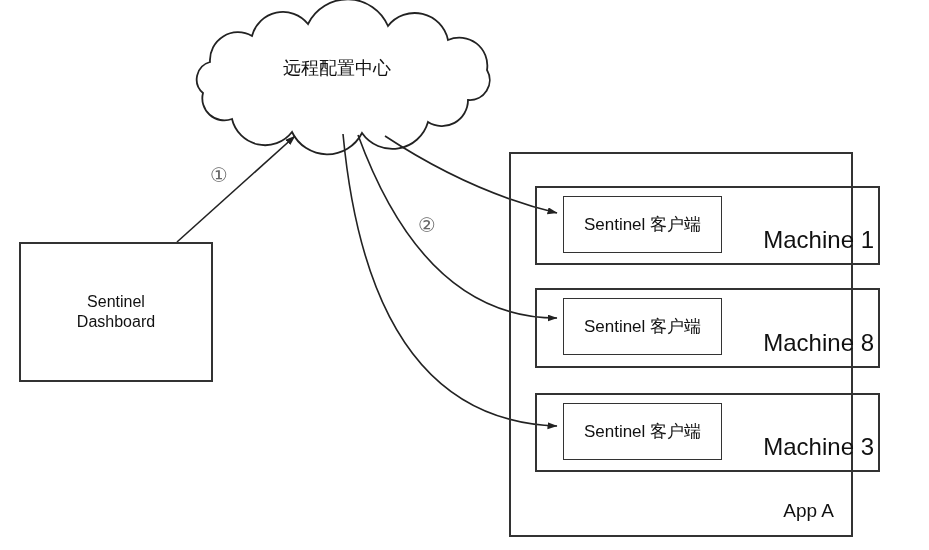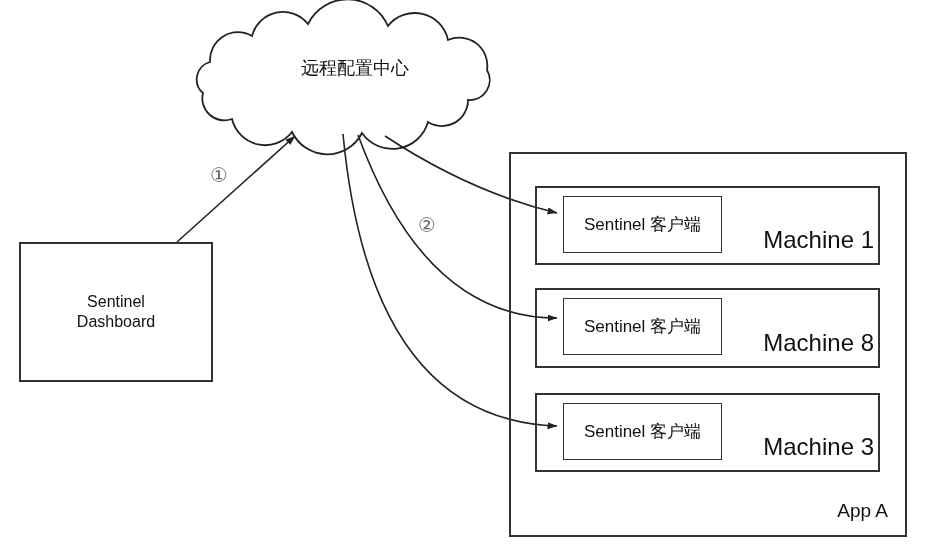--- a/index.html
+++ b/index.html
@@ -23,21 +23,21 @@
     background: transparent;
   }
   #dashboard-box {
     left: 19px; top: 242px; width: 194px; height: 140px;
     border: 2px solid #333;
     display: flex; align-items: center; justify-content: center;
     text-align: center;
     font-size: 16px; line-height: 20px;
   }
   #app-box {
-    left: 509px; top: 152px; width: 398px; height: 385px;
+    left: 509px; top: 152px; width: 344px; height: 385px;
     border: 2px solid #333;
     padding-left: 20px;
   }
   .machine-box {
     position: absolute;
     box-sizing: border-box;
     left: 24px; width: 345px; height: 79px;
     border: 2px solid #333;
   }
   #machine-1 { top: 32px; }
@@ -60,21 +60,21 @@
   }
   .app-label {
     position: absolute;
     right: 17px; bottom: 13px;
     font-size: 19px;
     white-space: nowrap;
     margin-left: 22px;
   }
   #cloud-text {
     position: absolute;
-    left: 194px; top: 56px; width: 322px;
+    left: 176px; top: 56px; width: 322px;
     text-align: center;
     font-size: 18px; line-height: 24px;
   }
   .step-label {
     position: absolute;
     font-size: 20px;
     color: #666;
     line-height: 20px;
   }
   #step-1 { left: 210px; top: 165px; }

